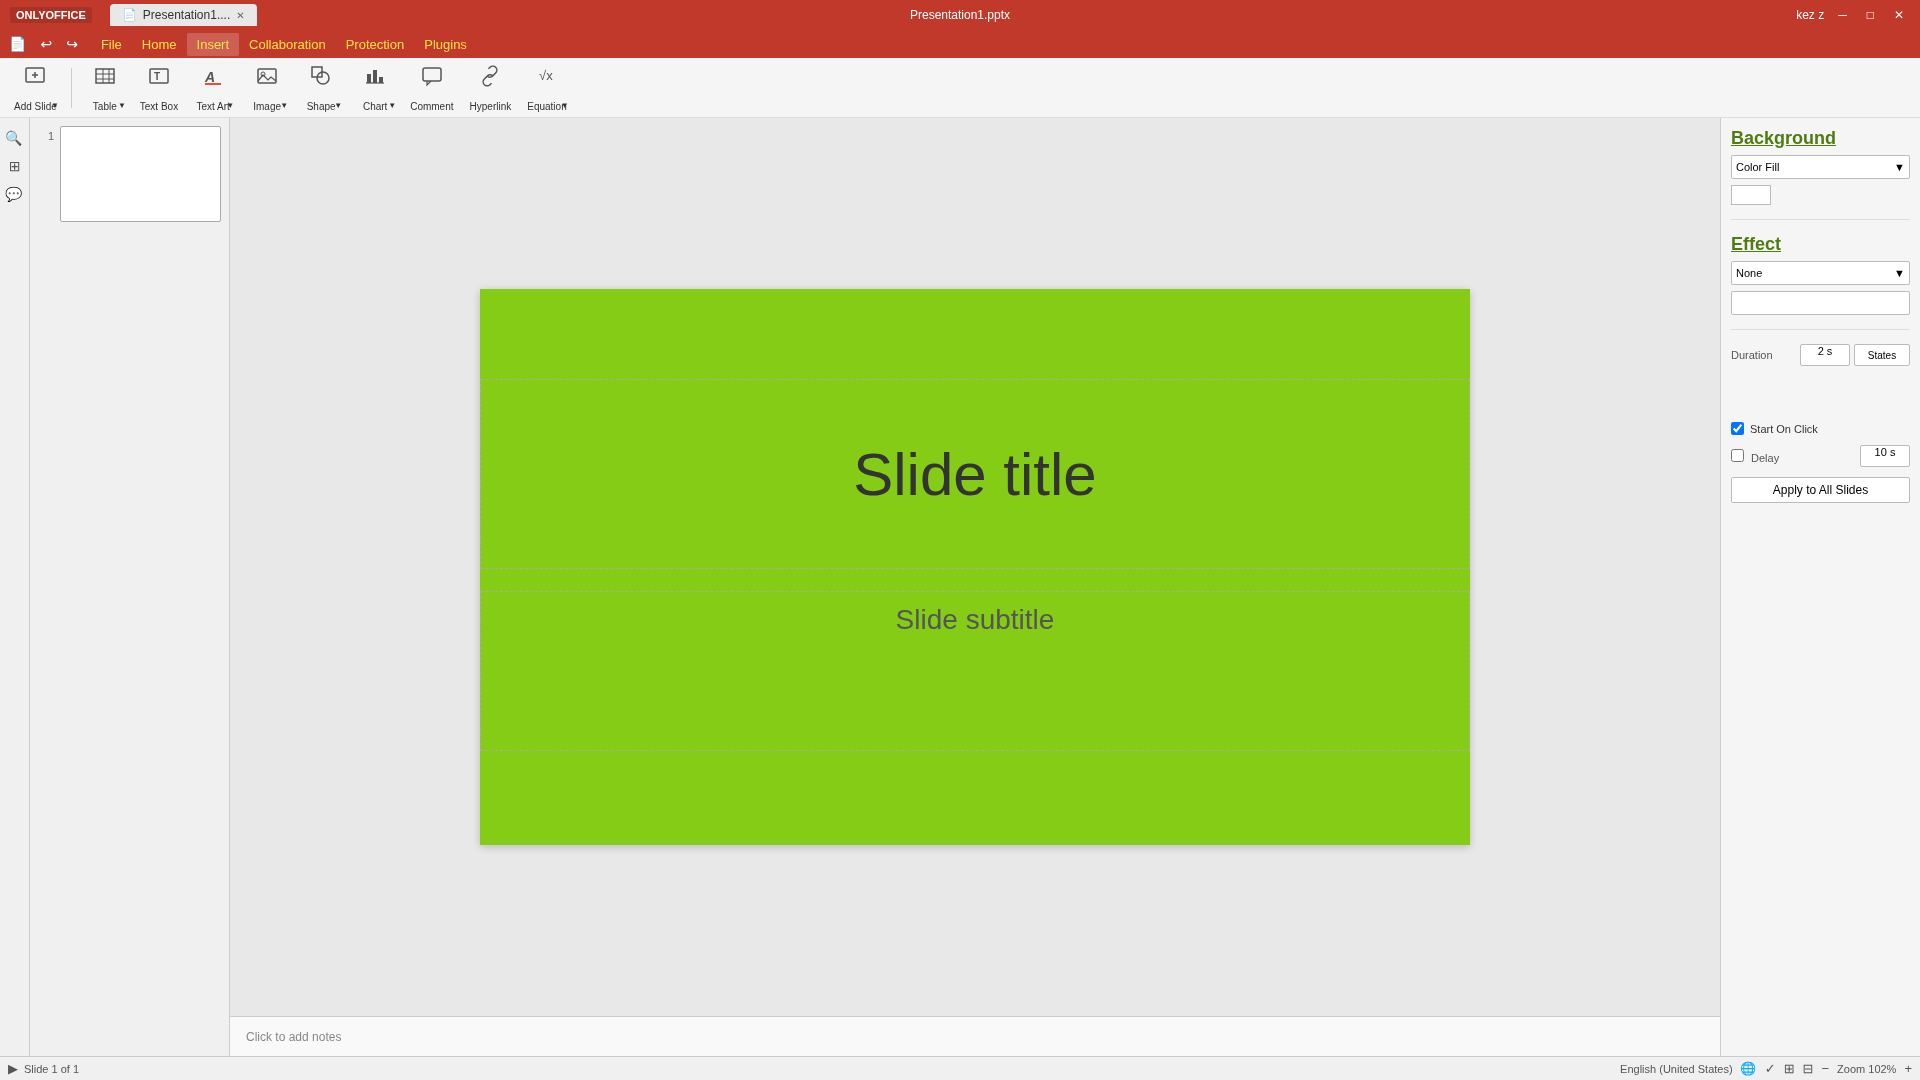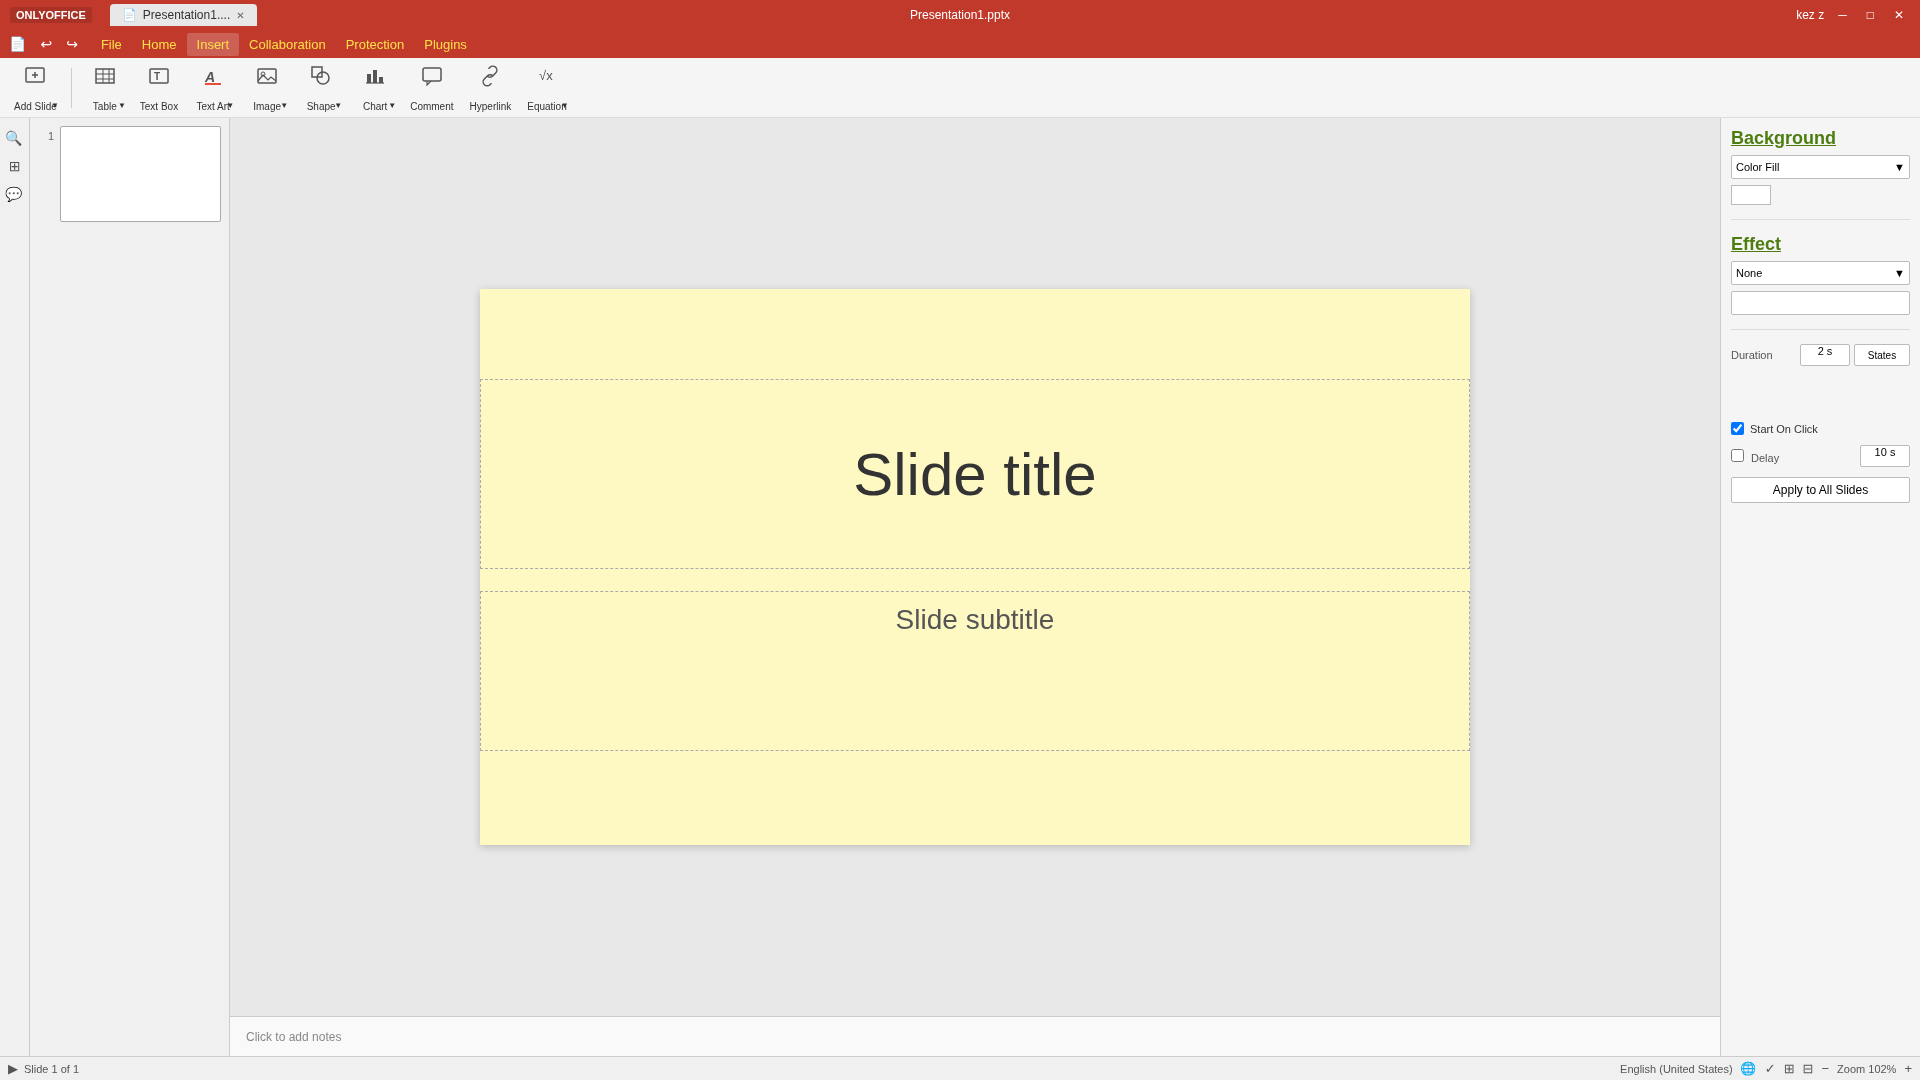--- a/index.html
+++ b/index.html
@@ -149,21 +149,21 @@
       flex: 1;
       display: flex;
       align-items: center;
       justify-content: center;
       overflow: auto;
       padding: 20px;
     }
     #slide-canvas {
       width: 990px;
       height: 556px;
-      background: #fef9c3;
+      background: #84cc16;
       box-shadow: 0 2px 8px rgba(0,0,0,0.2);
       position: relative;
       display: flex;
       flex-direction: column;
     }
     #slide-title-box {
       position: absolute;
       top: 90px;
       left: 0;
       right: 0;

